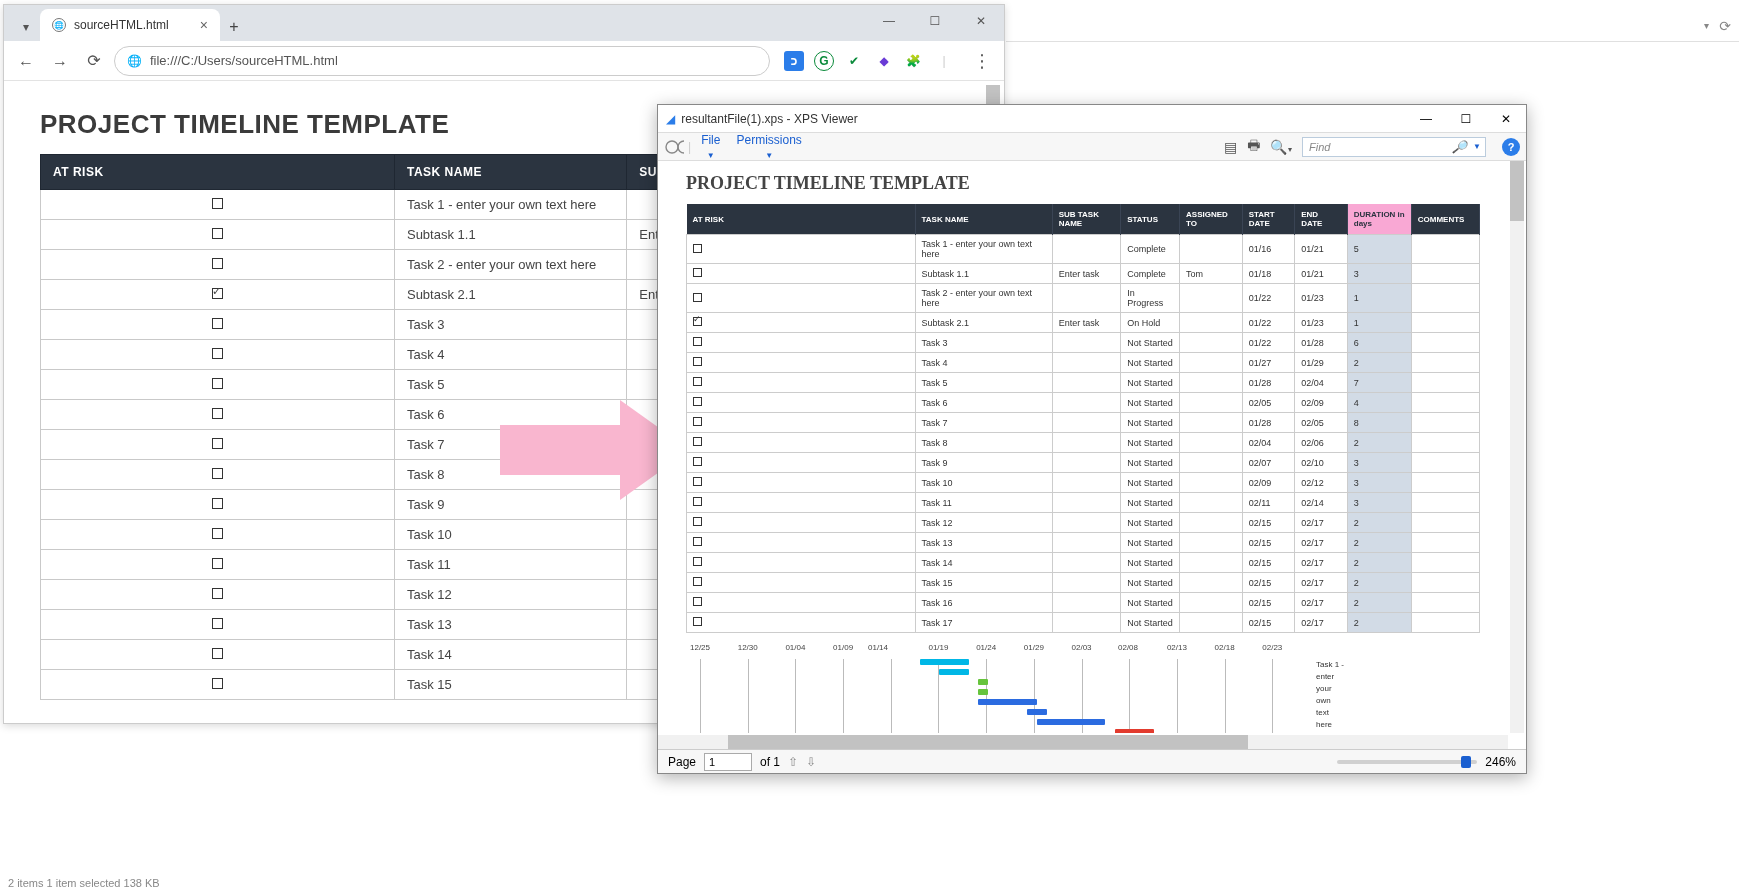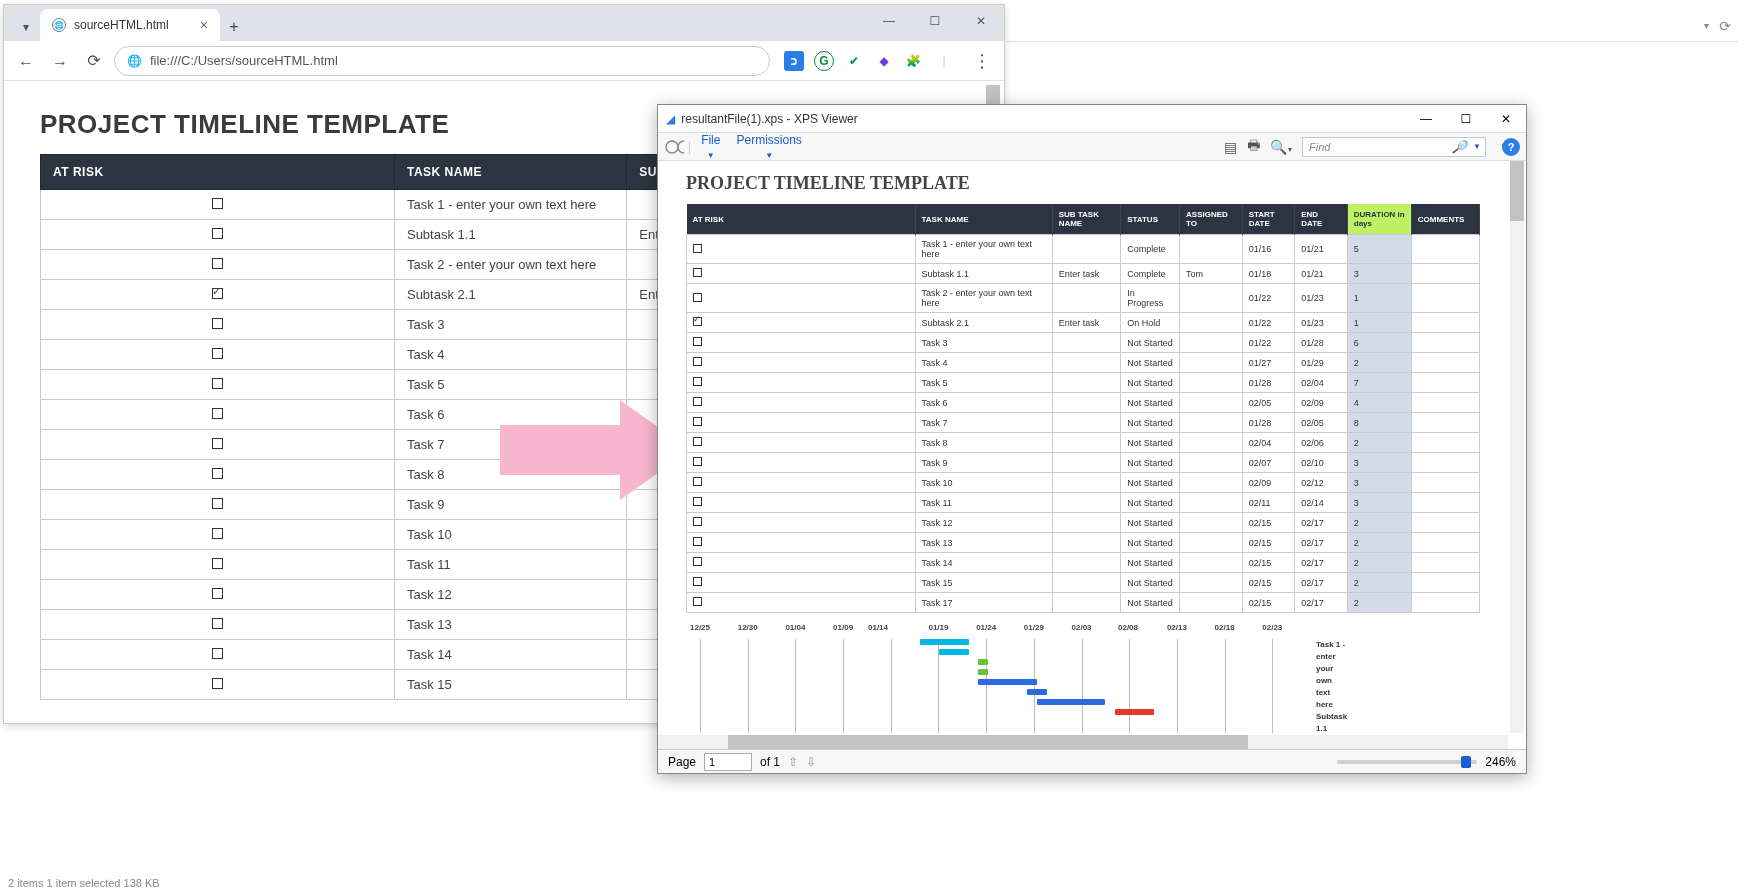--- a/index.html
+++ b/index.html
@@ -57,28 +57,28 @@
   .xps-right { margin-left:auto; display:flex; align-items:center; gap:10px;}
   .xps-right .tb-ico { color:#555; font-size:14px;}
   .xps-find { width:184px; height:20px; border:1px solid #bcd; background:#fff; display:flex; align-items:center; padding:0 6px; font-size:11px; color:#888; font-style:italic; position:relative;}
   .xps-find .mag { position:absolute; right:18px; color:#1a5fd0; font-size:12px;}
   .xps-find .dd { position:absolute; right:4px; font-size:8px; color:#1a5fd0;}
   .xps-help { width:18px; height:18px; border-radius:50%; background:#2b7de9; color:#fff; font-size:11px; display:flex; align-items:center; justify-content:center; font-weight:bold; margin-left:6px;}
   .xps-body { position:absolute; top:56px; left:0; right:18px; bottom:40px; overflow:hidden; padding:8px 28px;}
   .xps-page-title { font-family: Georgia, serif; font-size:18px; font-weight:bold; color:#444; margin:4px 0 10px;}
   table.rpt { border-collapse:collapse; width:100%; font-size:9px;}
   table.rpt th { background:#2b3440; color:#fff; padding:6px 6px; text-align:left; font-size:8px; border-right:1px solid #3a4454;}
-  table.rpt th.dur { background:#bef264; color:#2b3440;}
+  table.rpt th.dur { background:#f9a8d4; color:#2b3440;}
   table.rpt td { border:1px solid #ccc; padding:4px 6px; color:#333;}
   table.rpt td.dur { background:#d2dbe6;}
   .sm-chk { width:9px; height:9px; border:1px solid #333; display:inline-block; position:relative;}
   .sm-chk.checked::after { content:"✓"; position:absolute; left:-1px; top:-4px; font-size:9px;}
 
   
-  .gantt { margin-top:10px; position:relative; height:150px; width:620px; font-size:8px;font-weight:bold;}
+  .gantt { margin-top:10px; position:relative; height:150px; width:620px; font-size:8px;}
   .gantt-axis { position:absolute; top:0; left:0; right:0; height:16px;}
   .gantt-axis span { position:absolute; top:0; font-size:8px; color:#444;}
   .gantt-grid { position:absolute; top:16px; left:0; right:0; bottom:0;}
   .gantt-grid .vline { position:absolute; top:0; bottom:0; width:1px; background:#bbb;}
   .gbar { position:absolute; height:6px; border-radius:1px;}
   .gantt-legend { position:absolute; left:630px; top:16px; font-size:8px; color:#333; line-height:12px;}
 
   
   .xps-status { position:absolute; left:0; right:0; bottom:0; height:24px; border-top:1px solid #ccc; background:#f7f7f7; display:flex; align-items:center; padding:0 10px; font-size:12px; gap:8px;}
   .xps-status .pagein { width:48px; height:18px; border:1px solid #aaa; background:#fff; font-size:11px; padding:0 4px;}
@@ -479,20 +479,31 @@
             <td>Not Started</td>
             <td></td>
             <td>02/15</td>
             <td>02/17</td>
             <td class="dur">2</td>
             <td></td>
           </tr>
           <tr>
             <td><span class="sm-chk"></span></td>
             <td>Task 15</td>
+            <td></td>
+            <td>Not Started</td>
+            <td></td>
+            <td>02/15</td>
+            <td>02/17</td>
+            <td class="dur">2</td>
+            <td></td>
+          </tr>
+          <tr>
+            <td><span class="sm-chk"></span></td>
+            <td>Task 16</td>
             <td></td>
             <td>Not Started</td>
             <td></td>
             <td>02/15</td>
             <td>02/17</td>
             <td class="dur">2</td>
             <td></td>
           </tr>
           <tr>
             <td><span class="sm-chk"></span></td>

